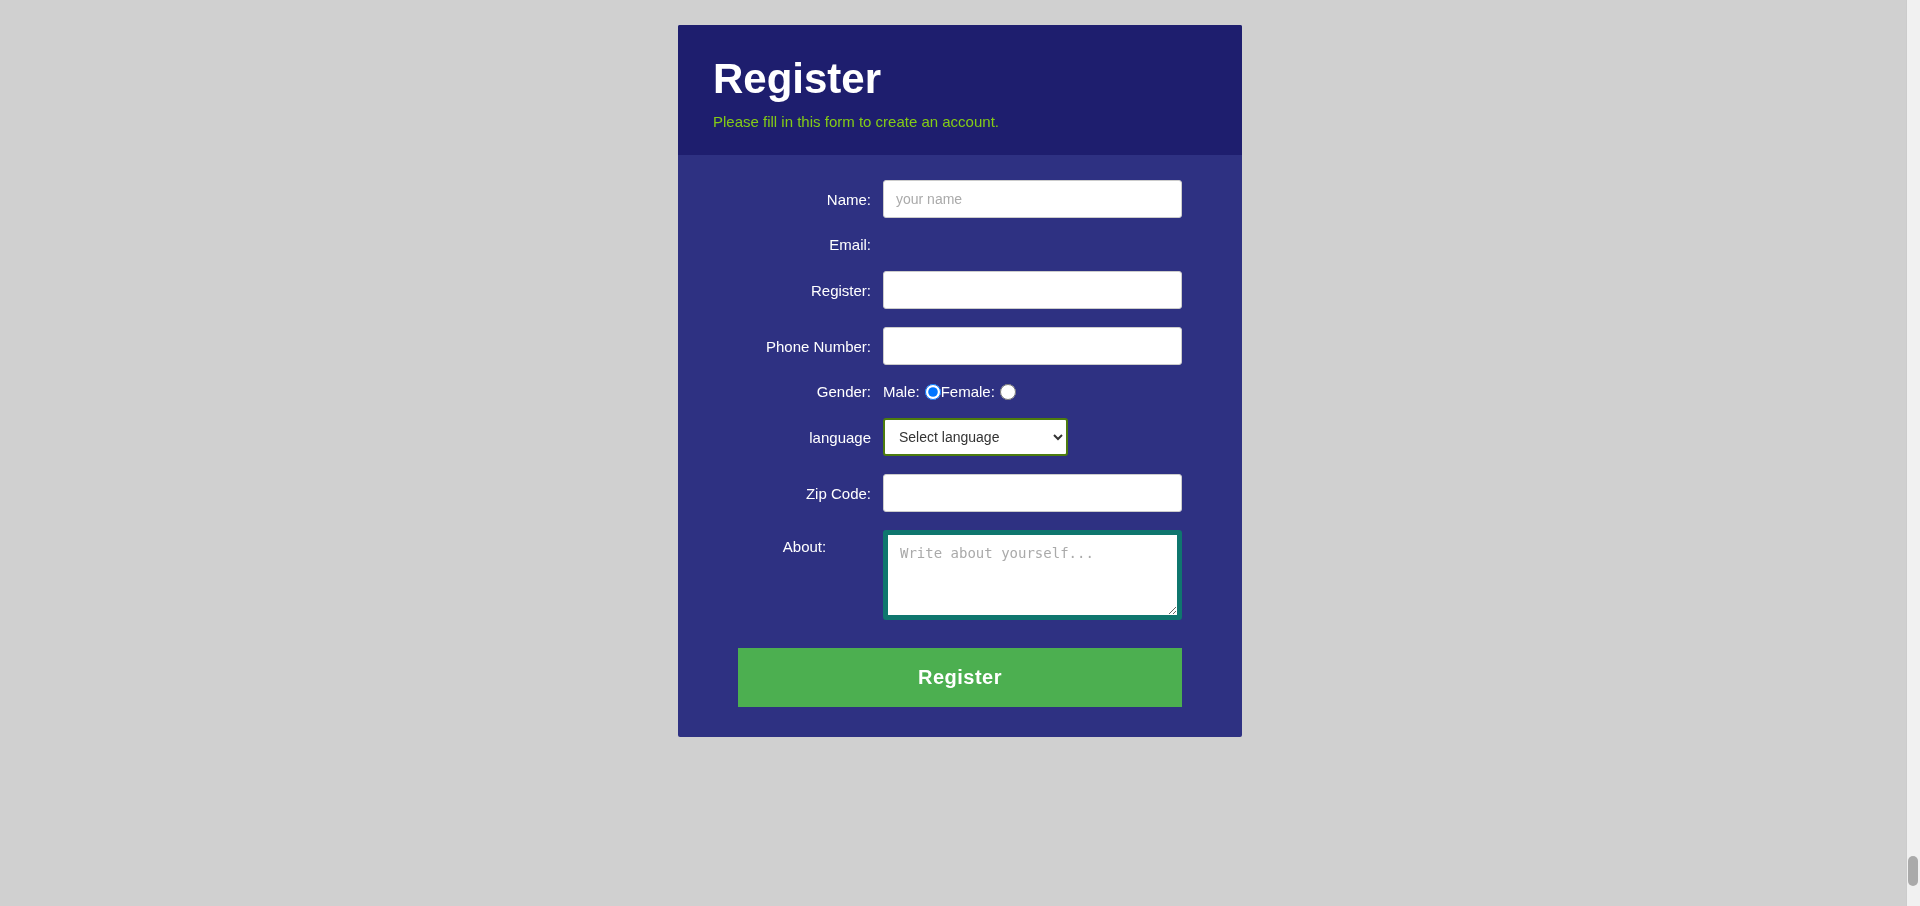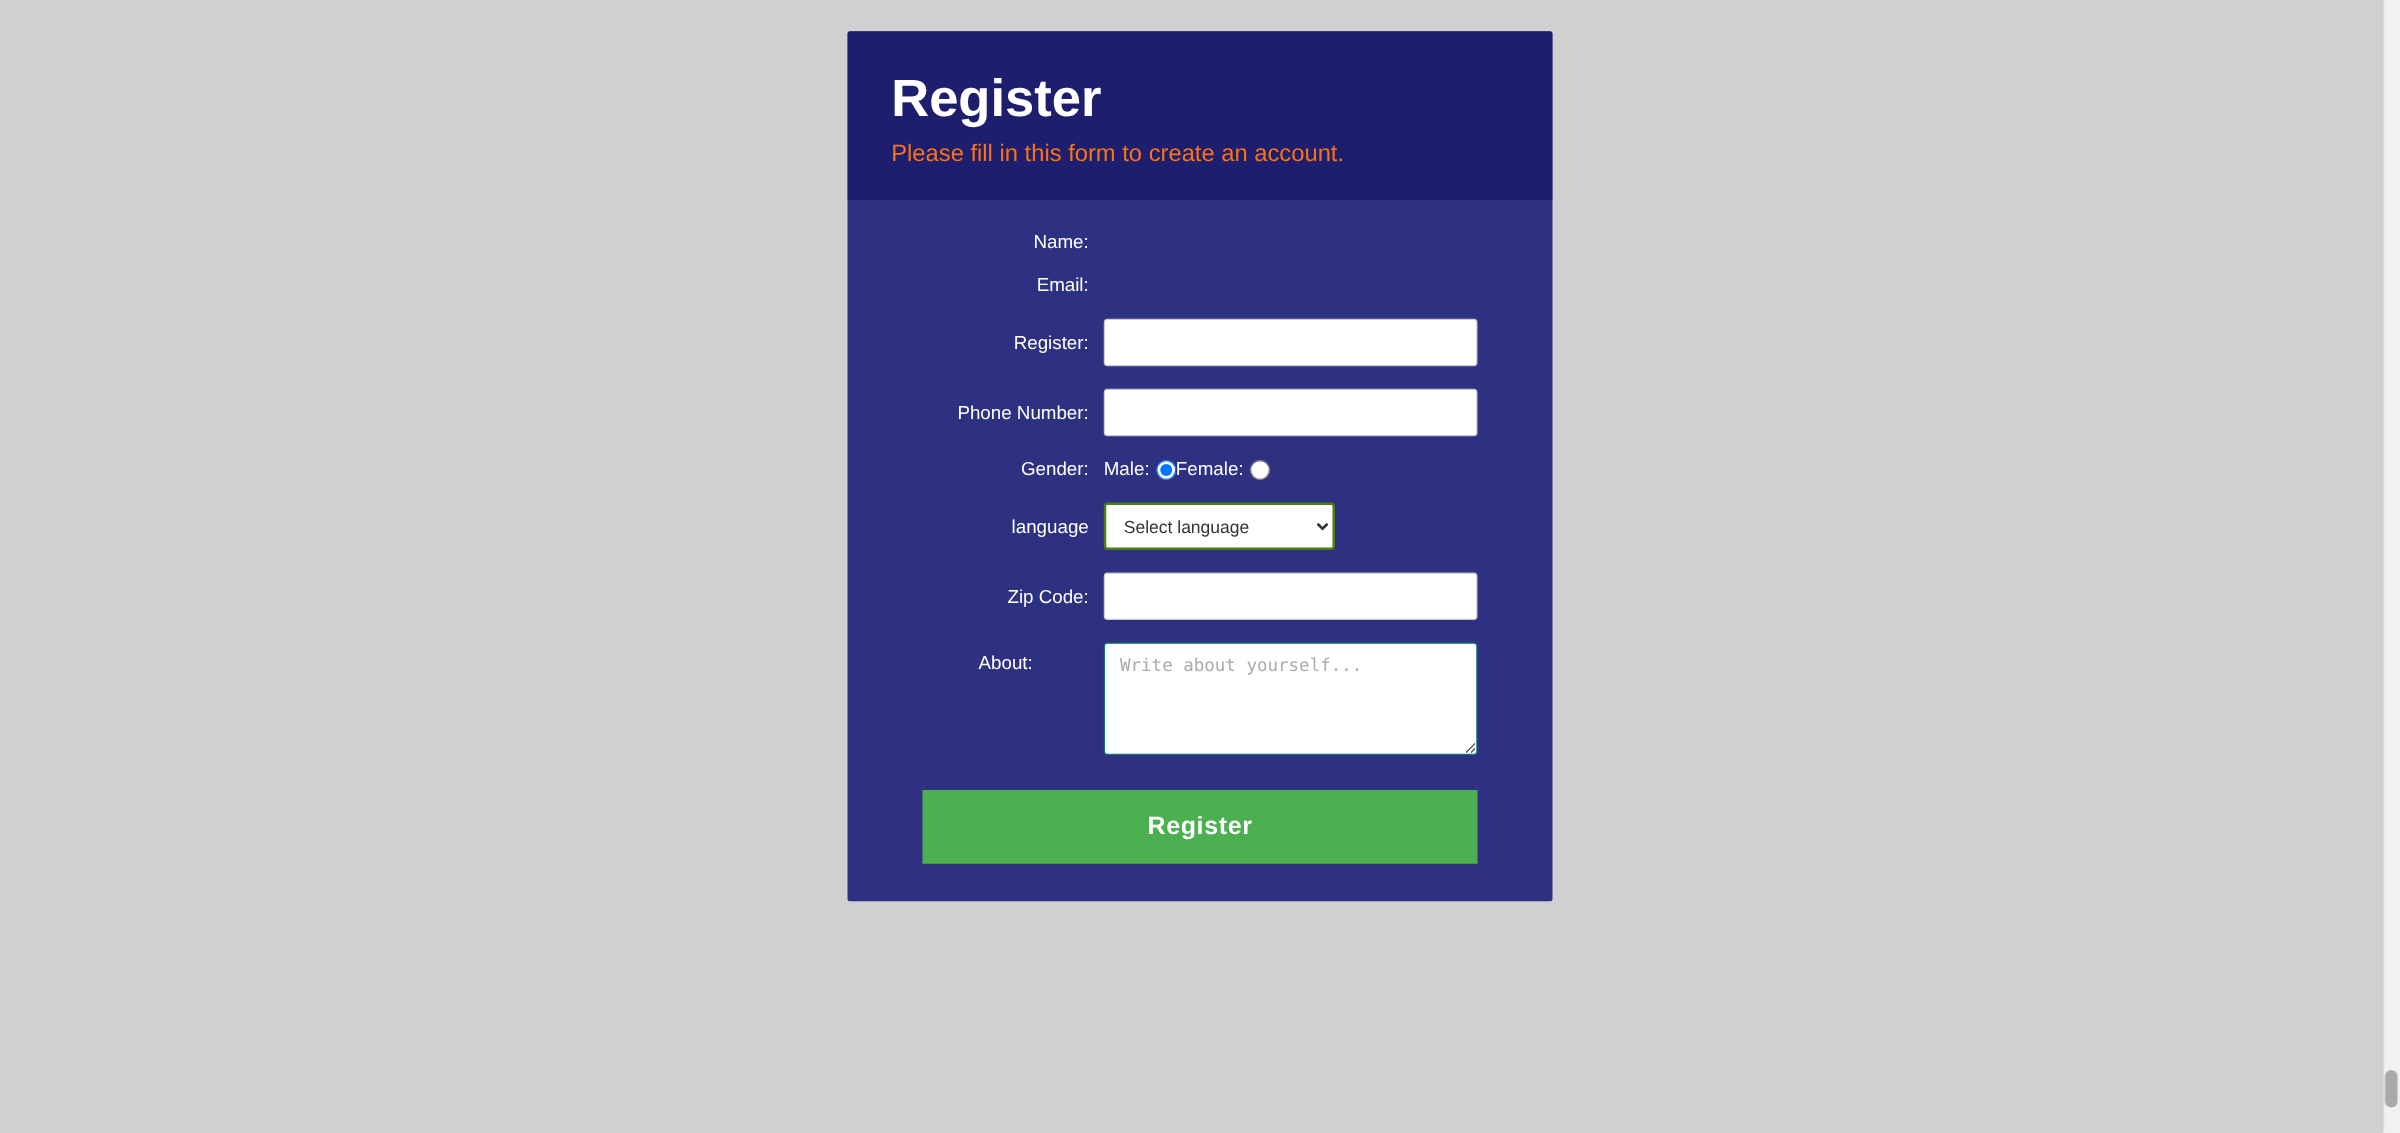--- a/index.html
+++ b/index.html
@@ -41,22 +41,22 @@
     }
 
     .form-header h1 {
       color: #ffffff;
       font-size: 42px;
       font-weight: bold;
       margin-bottom: 10px;
     }
 
     .form-header p {
-      color: #f97316;
-      font-size: 19px;
+      color: #84cc16;
+      font-size: 15px;
     }
 
     .form-body {
       padding: 25px 60px 30px 60px;
     }
 
     .form-row {
       display: flex;
       align-items: center;
       margin-bottom: 18px;
@@ -114,21 +114,21 @@
       color: #333333;
       cursor: pointer;
       outline: none;
       min-width: 185px;
     }
 
     .about-textarea {
       flex: 1;
       padding: 10px 12px;
       font-size: 14px;
-      border: 1px solid #0f766e;
+      border: 5px solid #0f766e;
       border-radius: 3px;
       background-color: #ffffff;
       color: #333333;
       outline: none;
       height: 90px;
       resize: vertical;
     }
 
     .about-textarea::placeholder {
       color: #aaaaaa;
@@ -186,20 +186,21 @@
     <div class="form-header">
       <h1>Register</h1>
       <p>Please fill in this form to create an account.</p>
     </div>
 
     <div class="form-body">
 
       
       <div class="form-row">
         <label class="form-label">Name:</label>
+        <input type="text" class="form-input" placeholder="your name" style="">
       </div>
 
       
       <div class="form-row">
         <label class="form-label">Email:</label>
       </div>
 
       
       <div class="form-row">
         <label class="form-label">Register:</label>

